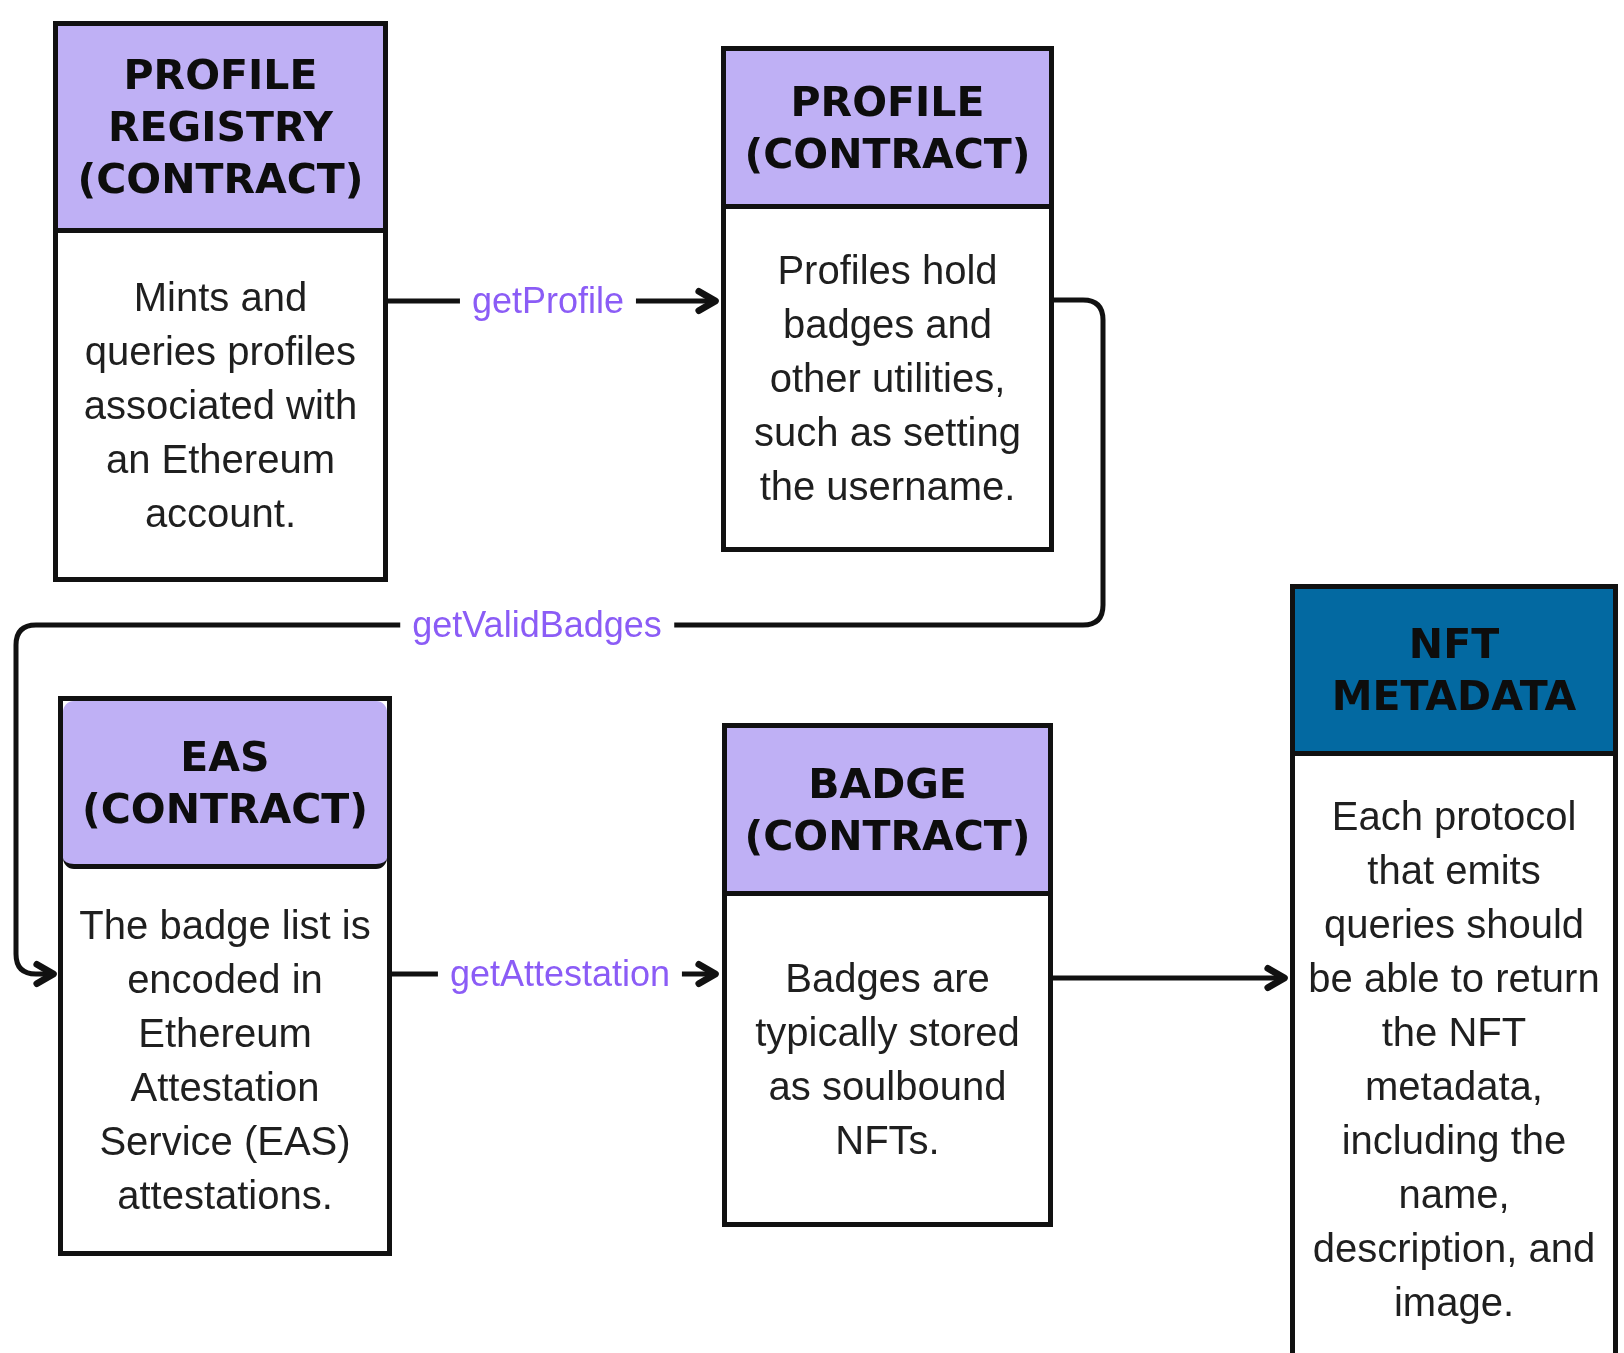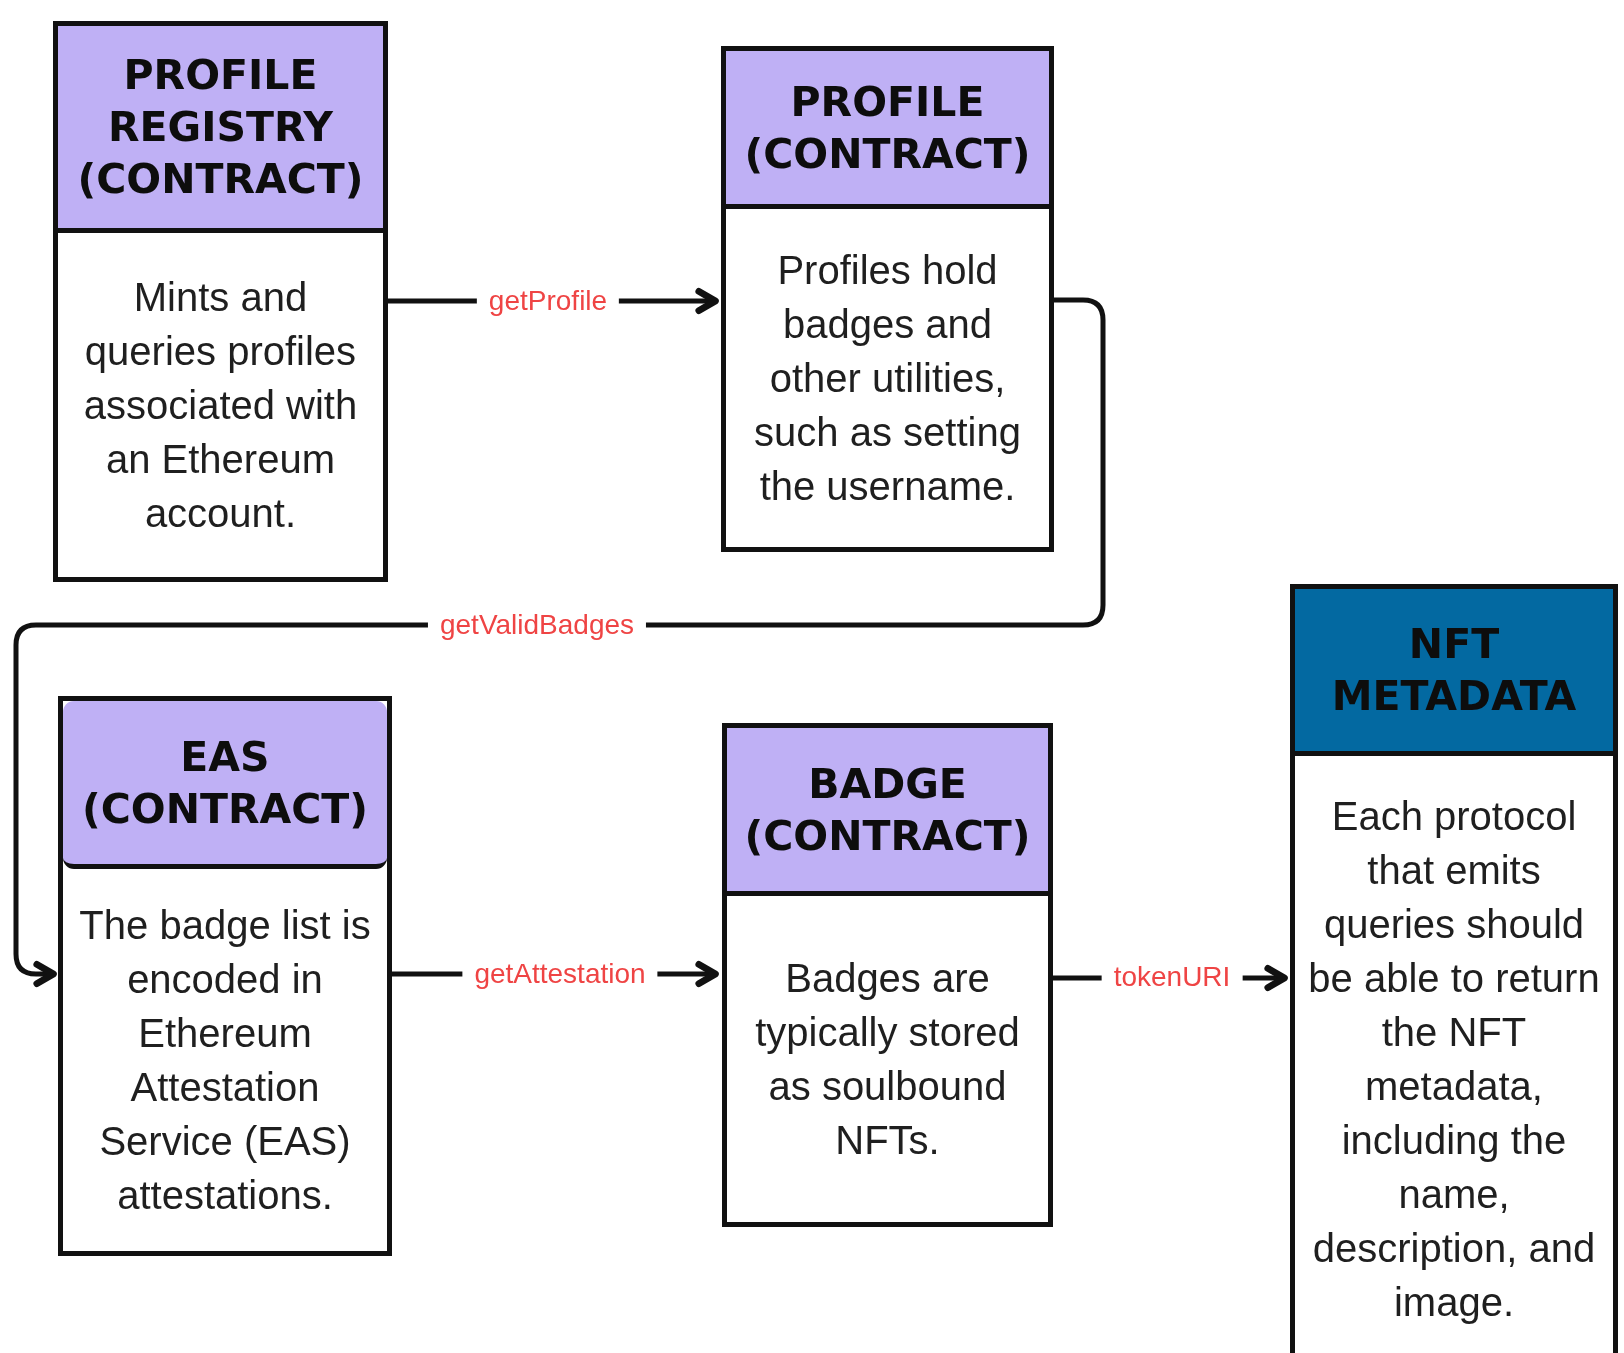--- a/index.html
+++ b/index.html
@@ -59,24 +59,24 @@
     white-space: pre-line;
     font-size: 40px;
     line-height: 54px;
     color: #1f1f1f;
   }
   .wire-label {
     position: absolute;
     transform: translate(-50%, -50%);
     background: #ffffff;
     padding: 0 12px;
-    font-size: 28px;
+    font-size: 36px;
     line-height: 48px;
     white-space: nowrap;
-    color: #ef4444;
+    color: #8b5cf6;
   }
 </style>
 </head>
 <body>
 
 <div class="canvas" style="--line: #111111; --bg: #ffffff;">
 
   <svg class="wires" width="1624" height="1353" viewBox="0 0 1624 1353">
     <defs>
       <marker id="arrowhead" viewBox="0 0 20 20" refX="15" refY="10" markerWidth="5.5" markerHeight="5.5" orient="auto">
@@ -141,15 +141,14 @@
 metadata,
 including the
 name,
 description, and
 image.</div>
   </div>
 
   <span class="wire-label" style="left:548px; top:282px;">getProfile</span>
   <span class="wire-label" style="left:560px; top:955px;">getAttestation</span>
   <span class="wire-label" style="left:537px; top:606px;">getValidBadges</span>
-  <span class="wire-label" style="left:1172px; top:958px;">tokenURI</span>
 
 </div>
 
 </body></html>

